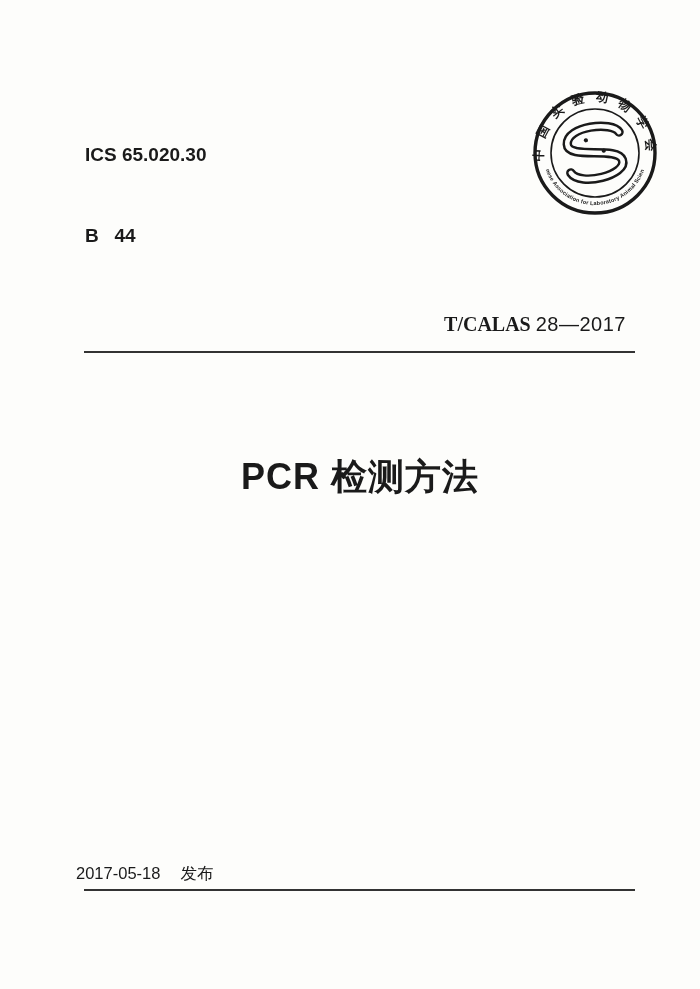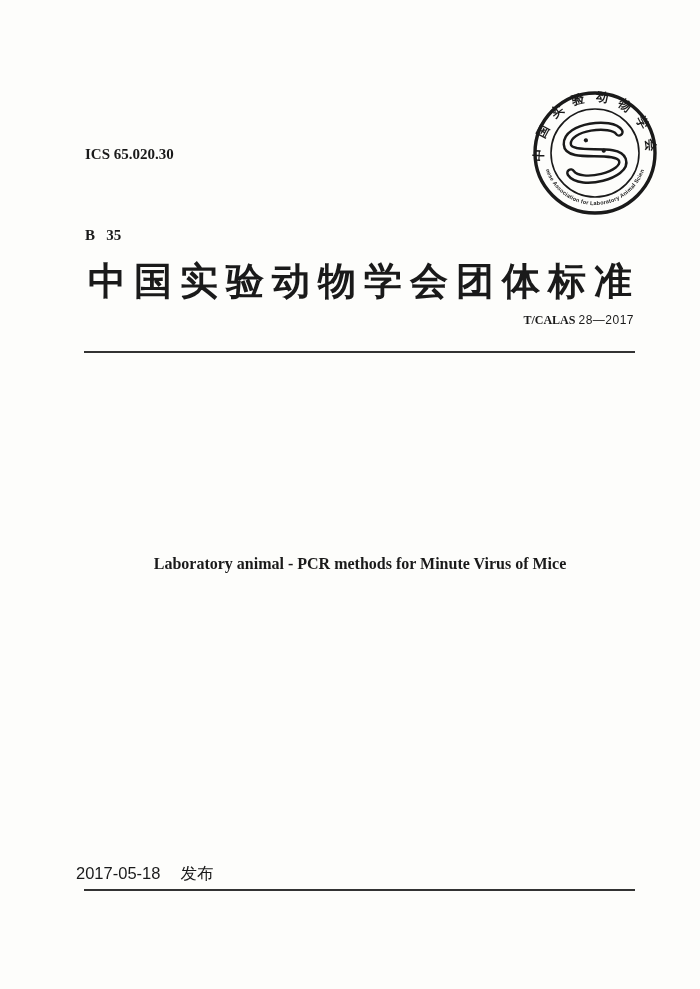--- a/index.html
+++ b/index.html
@@ -10,42 +10,42 @@
     margin:0 auto;
     background:#fdfdfb;
     color:#1a1a1a;
     font-family:"Liberation Serif", serif;
     overflow:hidden;
   }
 
   
   .ics-block {
     position:absolute; left:85px; top:87px;
-    font-family:Liberation Serif, serif;
-    font-weight:bold; font-size:15px; line-height:27px;
+    font-family:Liberation Sans, sans-serif;
+    font-weight:bold; font-size:19px; line-height:27px;
     white-space:pre;
   }
 
   
   .logo { position:absolute; left:531px; top:89px; width:128px; height:128px; }
   .logo-cn-text { font-family:"Liberation Serif", serif; font-weight:bold; font-size:12.5px; letter-spacing:10px; fill:#1a1a1a; }
   .logo-en-text { font-family:"Liberation Sans", sans-serif; font-weight:bold; font-size:5.5px; letter-spacing:0.2px; fill:#1a1a1a; }
   .s-outer { fill:none; stroke:#1a1a1a; stroke-width:9.5; stroke-linecap:round; stroke-linejoin:round; }
   .s-inner { fill:none; stroke:#fdfdfb; stroke-width:4.6; stroke-linecap:round; stroke-linejoin:round; }
 
   
   .std-title {
     position:absolute; left:85px; top:256px; width:558px;
     text-align:center; white-space:nowrap;
     font-family:"Liberation Serif", serif;
     font-weight:bold; font-size:38px; letter-spacing:8px;
   }
   .designation {
-    position:absolute; right:66px; top:313px;
-    font-size:12px; white-space:nowrap;
+    position:absolute; right:74px; top:313px;
+    font-size:20px; white-space:nowrap;
   }
   .desig-prefix { font-family:"Liberation Serif", serif; font-weight:bold; }
   .desig-number { font-family:"Liberation Sans", sans-serif; font-weight:500; letter-spacing:0.5px; }
 
   .rule { position:absolute; left:84px; width:551px; height:2px; background:#333; }
   .rule-top { top:351px; }
   .rule-bottom { top:889px; }
 
   
   .doc-title {
@@ -83,21 +83,21 @@
     font-weight:bold; font-size:16.5px; margin-left:16px;
   }
 </style>
 </head>
 <body>
 
 <div class="page">
 
   <div class="ics-block">
     <div>ICS 65.020.30</div>
-    <div>B   35</div>
+    <div>B   44</div>
   </div>
 
   <svg class="logo" viewBox="-64 -64 128 128" xmlns="http://www.w3.org/2000/svg">
     <circle cx="0" cy="0" r="60" fill="none" stroke="#1a1a1a" stroke-width="3.4"></circle>
     <circle cx="0" cy="0" r="44" fill="none" stroke="#1a1a1a" stroke-width="1.6"></circle>
     <defs>
       <path id="arcTop" d="M -48 20 A 52 52 0 1 1 48 20" fill="none"></path>
       <path id="arcBottom" d="M -49 17.5 A 52 52 0 0 0 49 17.5" fill="none"></path>
     </defs>
     <text class="logo-cn-text">
@@ -107,32 +107,31 @@
       <textPath href="#arcBottom" startOffset="50%" text-anchor="middle">Chinese Association for Laboratory Animal Sciences</textPath>
     </text>
     <g transform="rotate(-9)">
       <path class="s-outer" d="M 27 -17 C 22 -29 -24 -31 -26 -13 C -28 3 23 -4 26 11 C 29 27 -20 31 -27 16"></path>
       <path class="s-inner" d="M 27 -17 C 22 -29 -24 -31 -26 -13 C -28 3 23 -4 26 11 C 29 27 -20 31 -27 16"></path>
       <circle cx="-7" cy="-14" r="2.1" fill="#1a1a1a"></circle>
       <circle cx="9" cy="-1" r="2.1" fill="#1a1a1a"></circle>
     </g>
   </svg>
 
-  <div class="std-title">中国实验动物学会团体标准</div>
 
   <div class="designation">
     <span class="desig-prefix">T/CALAS</span>
     <span class="desig-number">28—2017</span>
   </div>
 
   <div class="rule rule-top"></div>
 
   <div class="doc-title">
+    <div>PCR 检测方法</div>
   </div>
-  <div class="doc-title-en">Laboratory animal - PCR methods for Minute Virus of Mice</div>
 
   <div class="footer-dates">
     <div>
       <span>2017-05-18</span><span class="date-label">发布</span>
     </div>
   </div>
 
   <div class="rule rule-bottom"></div>
 
 

